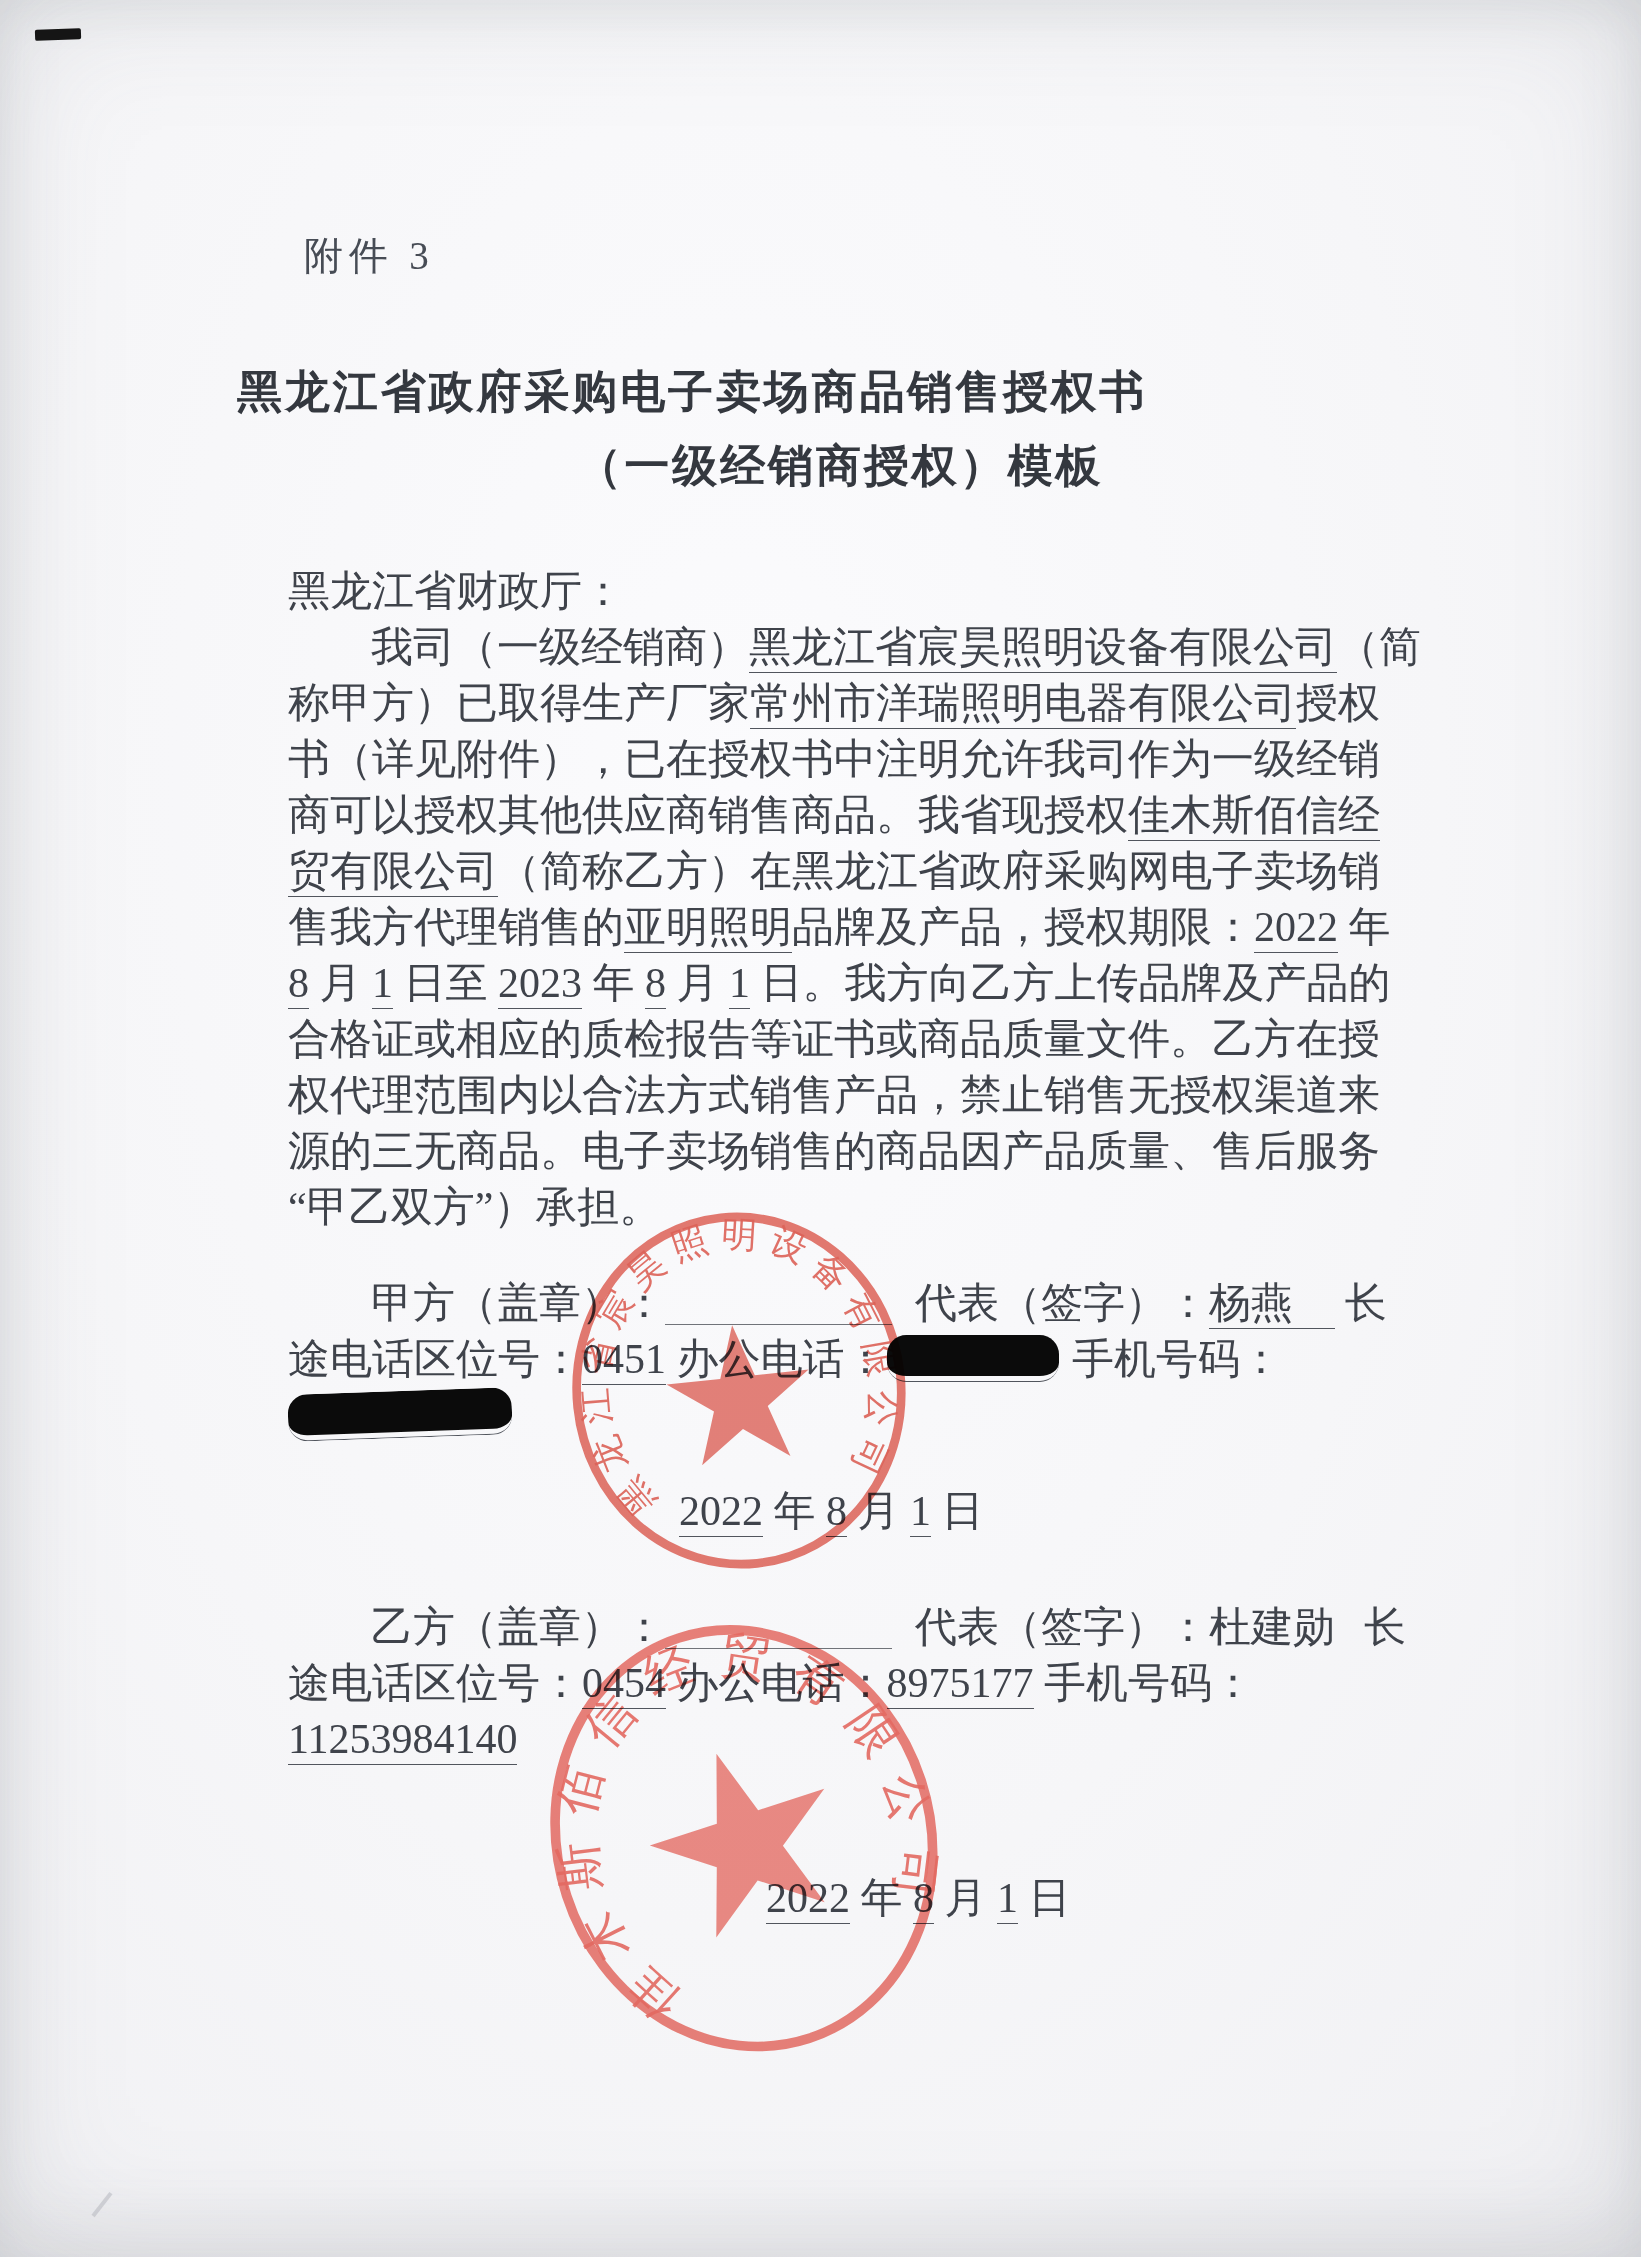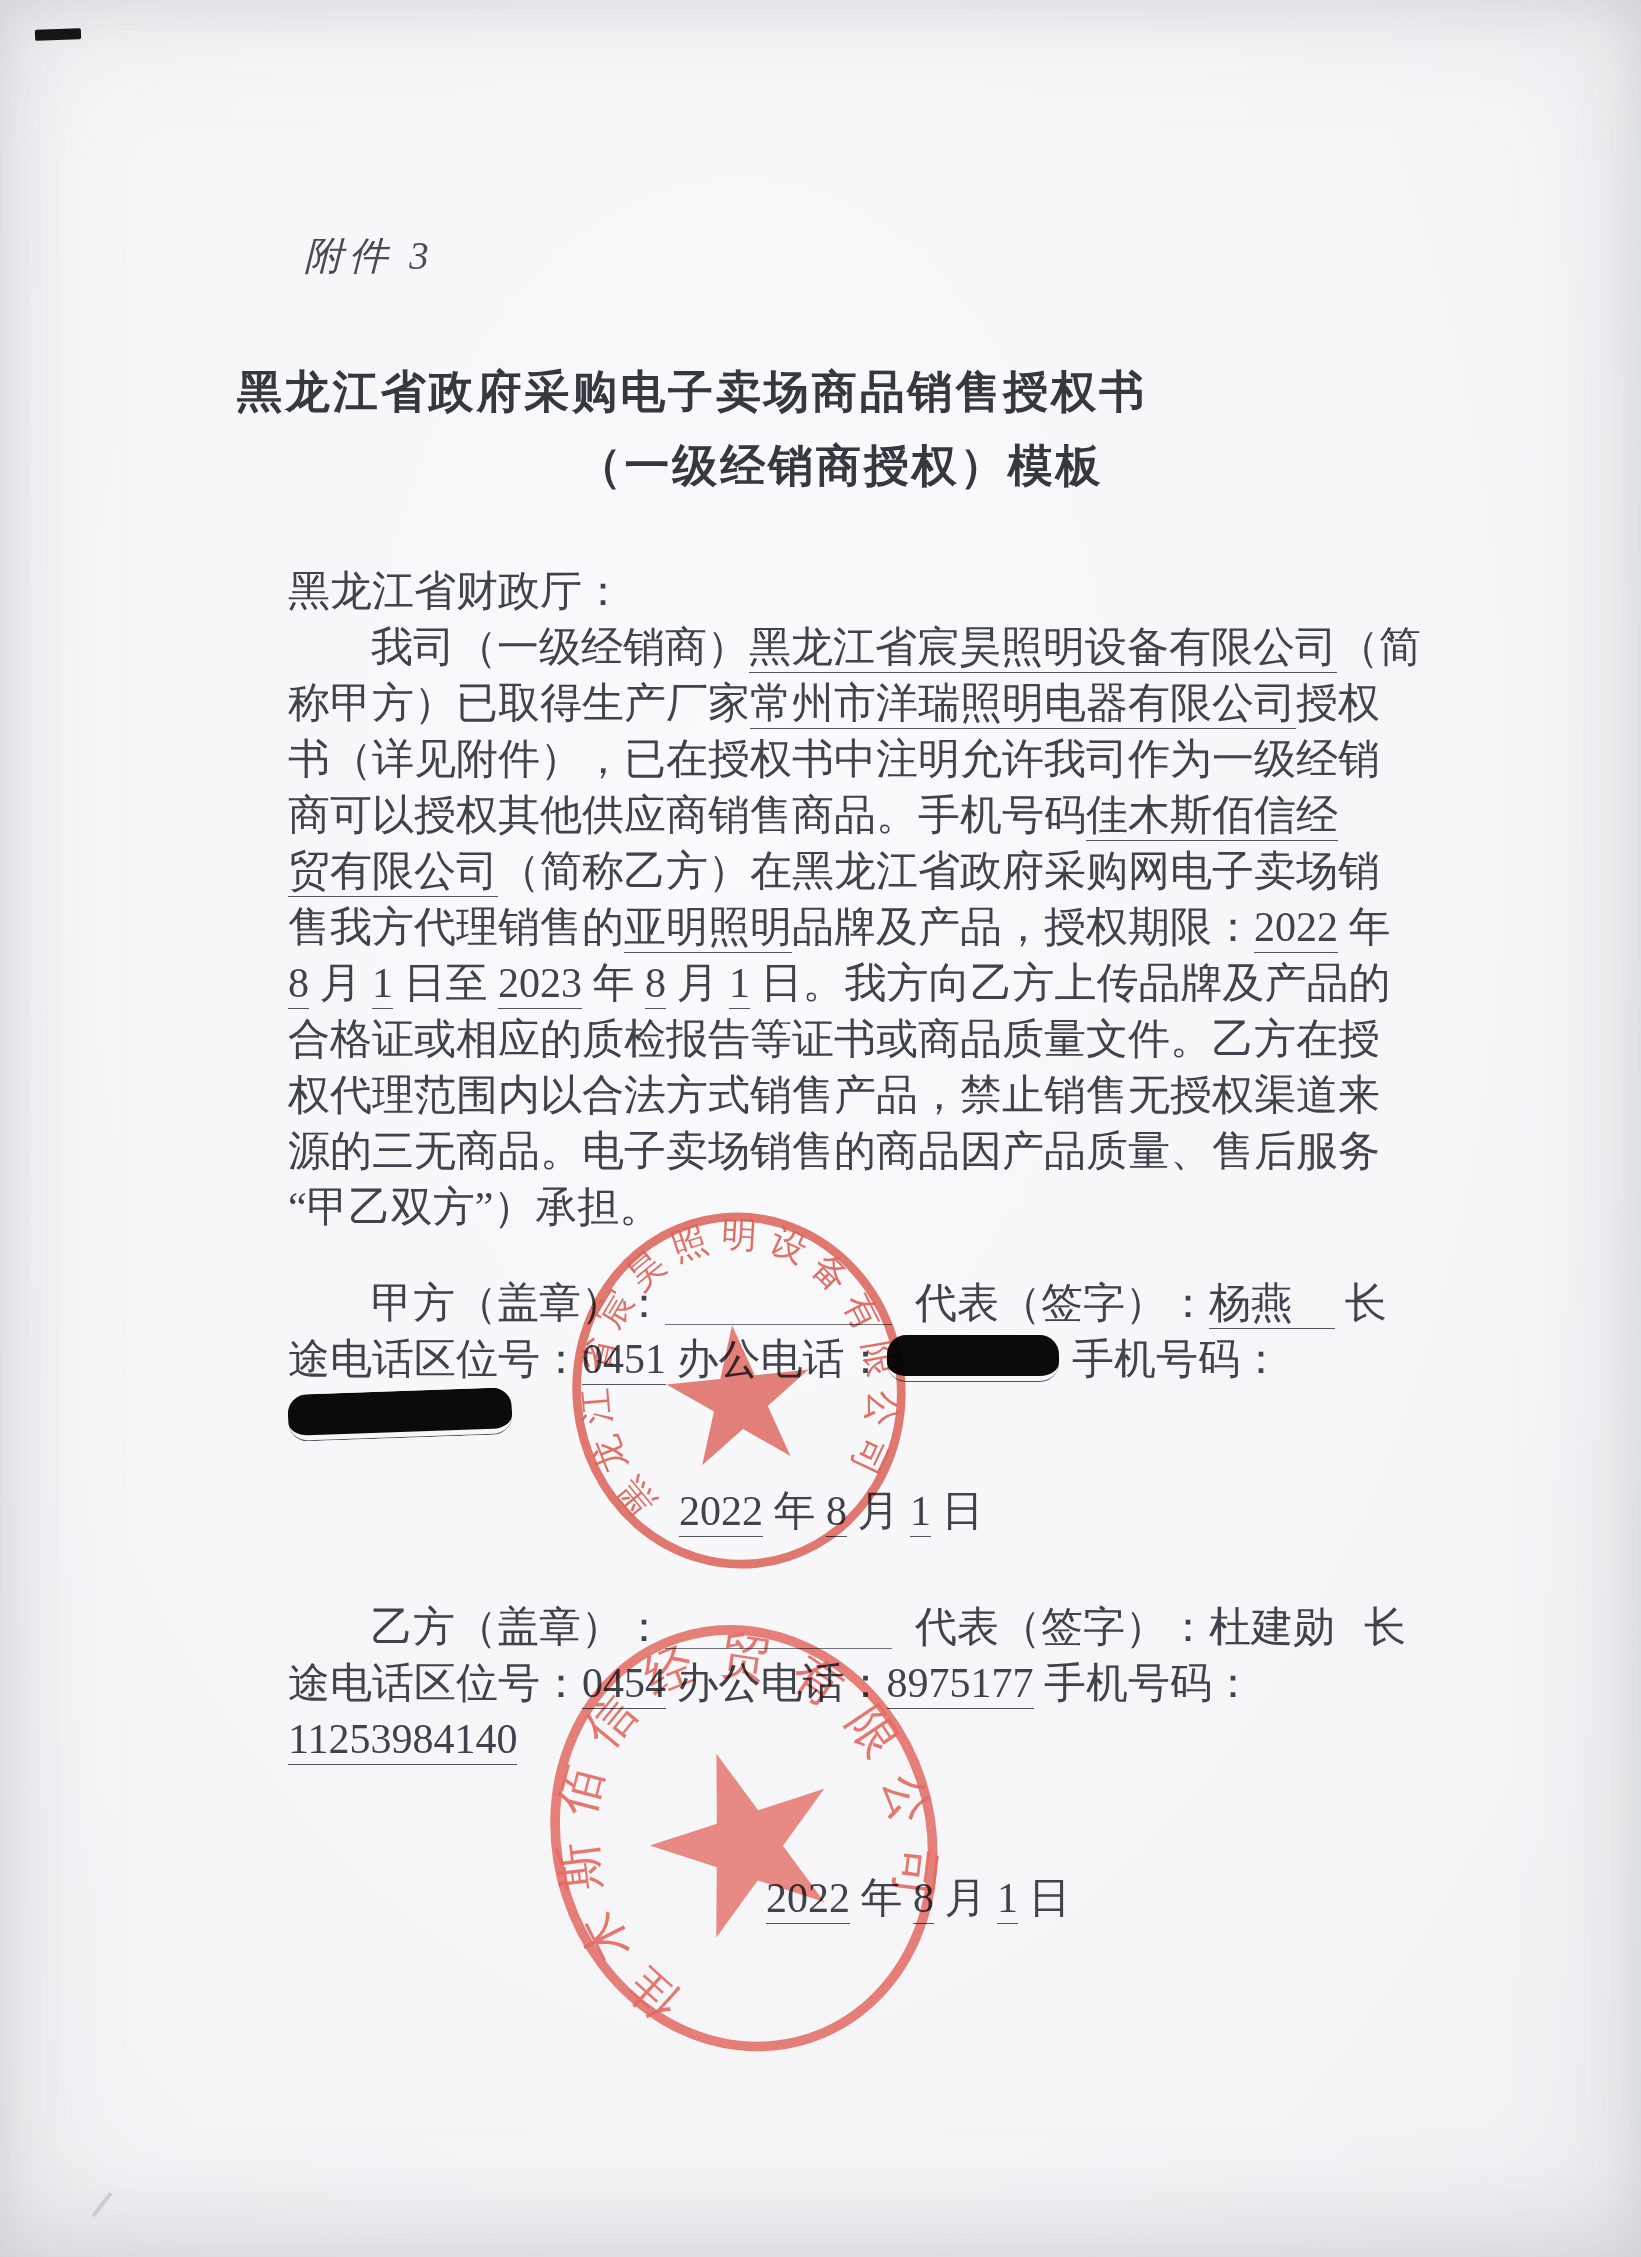--- a/index.html
+++ b/index.html
@@ -11,21 +11,21 @@
     background:
       radial-gradient(ellipse at 45% 35%, #fbfbfd 0%, #f6f6f8 55%, #f0f0f3 100%);
     box-shadow: inset 0 0 135px rgba(120,122,132,.16), inset 0 -29px 68px rgba(120,122,132,.10), inset 0 17.4px 39px rgba(120,122,132,.08);
     font-family:"Liberation Serif","DejaVu Serif",serif;
     color:#3f434b;
   }
   
   .dash{position:absolute;left:35px;top:29px;width:46px;height:10.6px;background:#151515;border-radius:1.9px;transform:rotate(-2deg);}
   .corner-mark{position:absolute;left:100px;top:2190px;width:3.9px;height:29px;background:#b4b6bd;opacity:.55;transform:rotate(38deg);}
   
-  .attachment{position:absolute;left:304px;top:229px;font-size:39px;letter-spacing:5.8px;color:#474c55;font-style:italic;}
+  .attachment{position:absolute;left:304px;top:229px;font-size:39px;letter-spacing:5.8px;color:#474c55;}
   .title1{position:absolute;left:0;top:362px;width:1357px;padding-left:27px;box-sizing:border-box;text-align:center;font-size:45px;font-weight:700;letter-spacing:2.9px;color:#34383f;}
   .title2{position:absolute;left:0;top:436px;width:1641px;padding-left:39px;box-sizing:border-box;text-align:center;font-size:45px;font-weight:700;letter-spacing:2.9px;color:#34383f;}
   
   .flow{position:absolute;left:288px;top:563px;width:1070px;font-size:42px;line-height:56px;color:#3f434b;}
   .line{height:56px;white-space:nowrap;}
   .u{border-bottom:1.9px solid #51555d;padding-bottom:1.9px;}
   .sp{display:inline-block;}
   .blankline{display:inline-block;height:0;border-bottom:1.9px solid #707379;vertical-align:-7.7px;}
   .redact{display:inline-block;height:41px;background:#0b0b0b;border-radius:19.3px;vertical-align:-8.7px;}
   .redact.u-bar{border-bottom:1.9px solid #51555d;padding-bottom:4.8px;background-clip:content-box;}
@@ -50,21 +50,21 @@
   <div class="attachment">附件 3</div>
   <div class="title1">黑龙江省政府采购电子卖场商品销售授权书</div>
   <div class="title2">（一级经销商授权）模板</div>
 
   <div class="flow">
     <div class="line">黑龙江省财政厅：</div>
     <div>
         <div class="line" style="padding-left: 83px;"><span>我司（一级经销商）</span><span class="u">黑龙江省宸昊照明设备有限公司</span><span>（简</span></div>
         <div class="line"><span>称甲方）已取得生产厂家</span><span class="u">常州市洋瑞照明电器有限公司</span><span>授权</span></div>
         <div class="line"><span>书（详见附件），已在授权书中注明允许我司作为一级经销</span></div>
-        <div class="line"><span>商可以授权其他供应商销售商品。手机号码</span><span class="u">佳木斯佰信经</span></div>
+        <div class="line"><span>商可以授权其他供应商销售商品。我省现授权</span><span class="u">佳木斯佰信经</span></div>
         <div class="line"><span class="u">贸有限公司</span><span>（简称乙方）在黑龙江省政府采购网电子卖场销</span></div>
         <div class="line"><span>售我方代理销售的</span><span class="u">亚明照明</span><span>品牌及产品，授权期限：</span><span class="u">2022</span><span> 年</span></div>
         <div class="line"><span class="u">8</span><span> 月 </span><span class="u">1</span><span> 日至 </span><span class="u">2023</span><span> 年 </span><span class="u">8</span><span> 月 </span><span class="u">1</span><span> 日。我方向乙方上传品牌及产品的</span></div>
         <div class="line"><span>合格证或相应的质检报告等证书或商品质量文件。乙方在授</span></div>
         <div class="line"><span>权代理范围内以合法方式销售产品，禁止销售无授权渠道来</span></div>
         <div class="line"><span>源的三无商品。电子卖场销售的商品因产品质量、售后服务</span></div>
         <div class="line"><span>“甲乙双方”）承担。</span></div>
       </div>
     <div class="party-a">
         <div class="line" style="padding-left: 83px;"><span>甲方（盖章）：</span><span class="blankline" style="width: 227px;"></span><span class="sp" style="width: 23px;"></span><span>代表（签字）：</span><span class="u">杨燕　</span><span class="sp" style="width: 9.7px;"></span><span>长</span></div>

